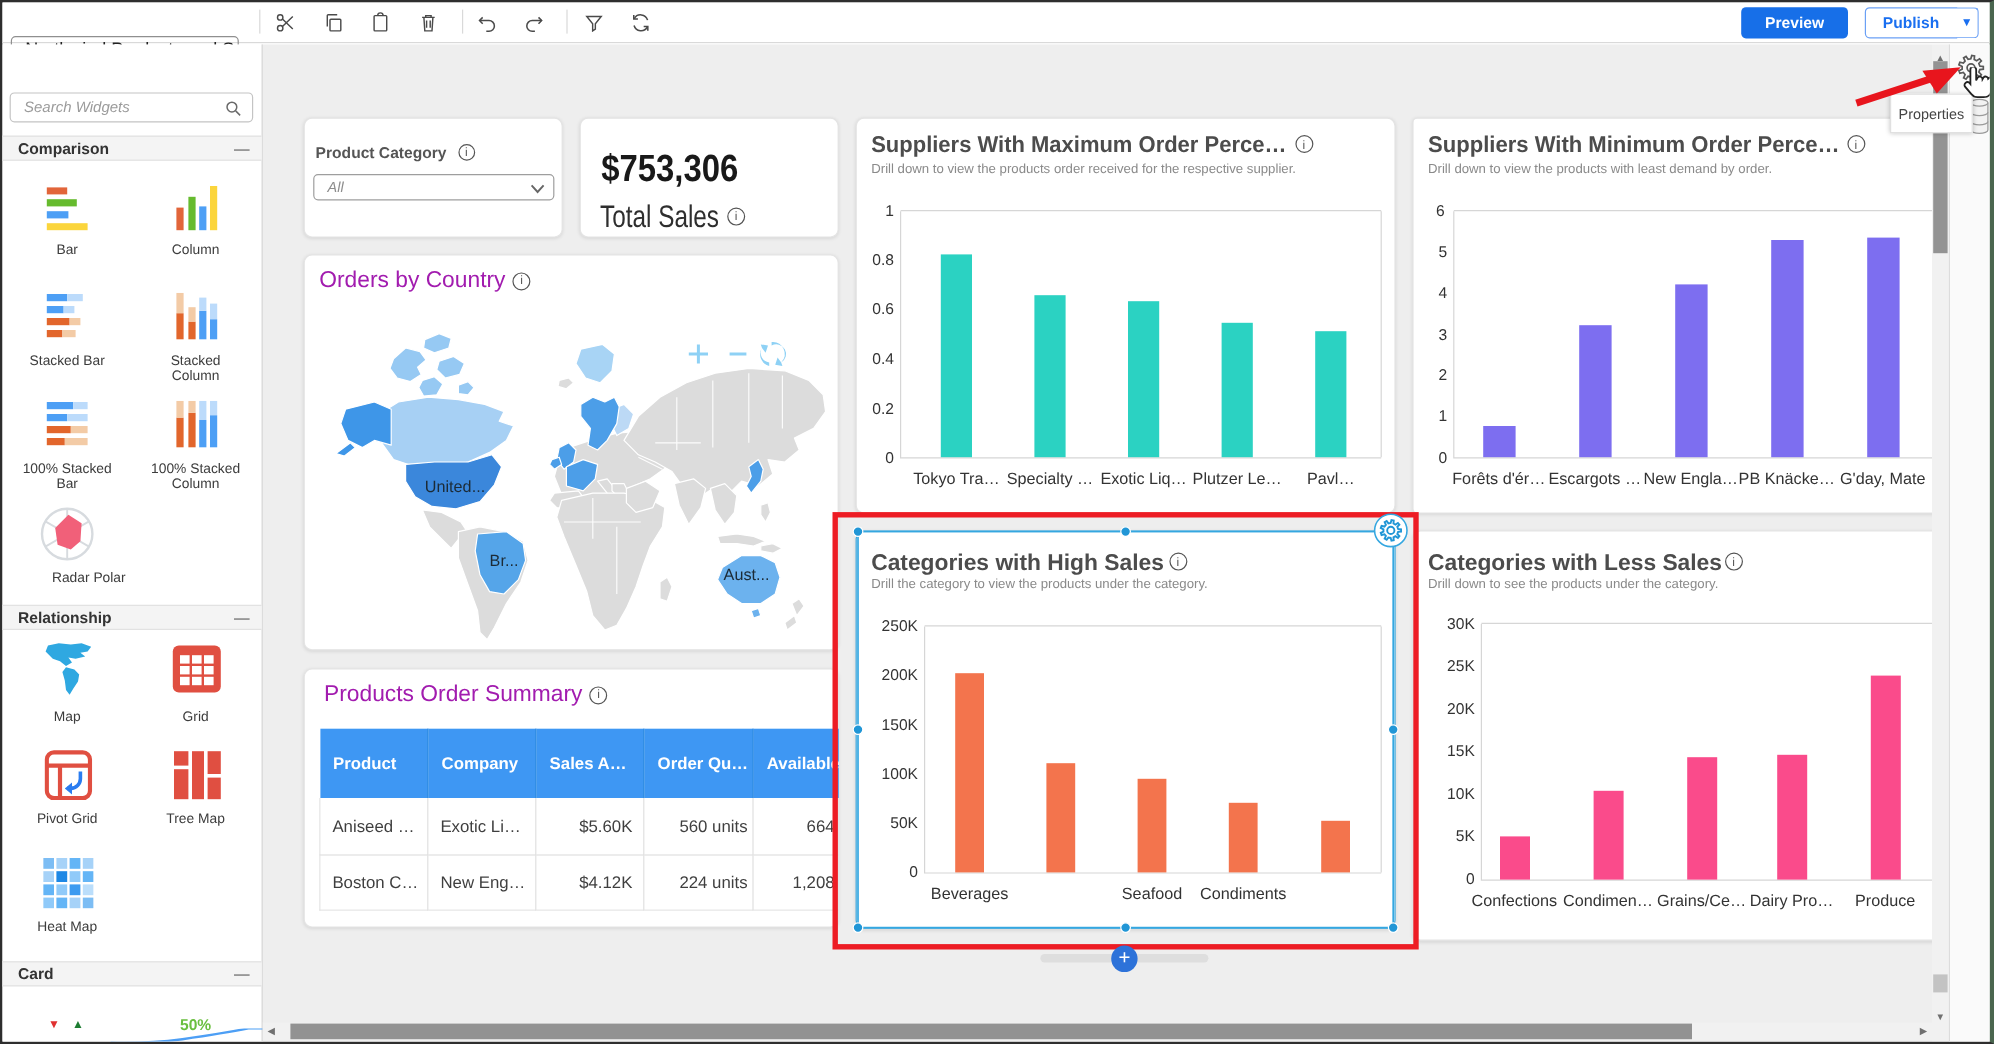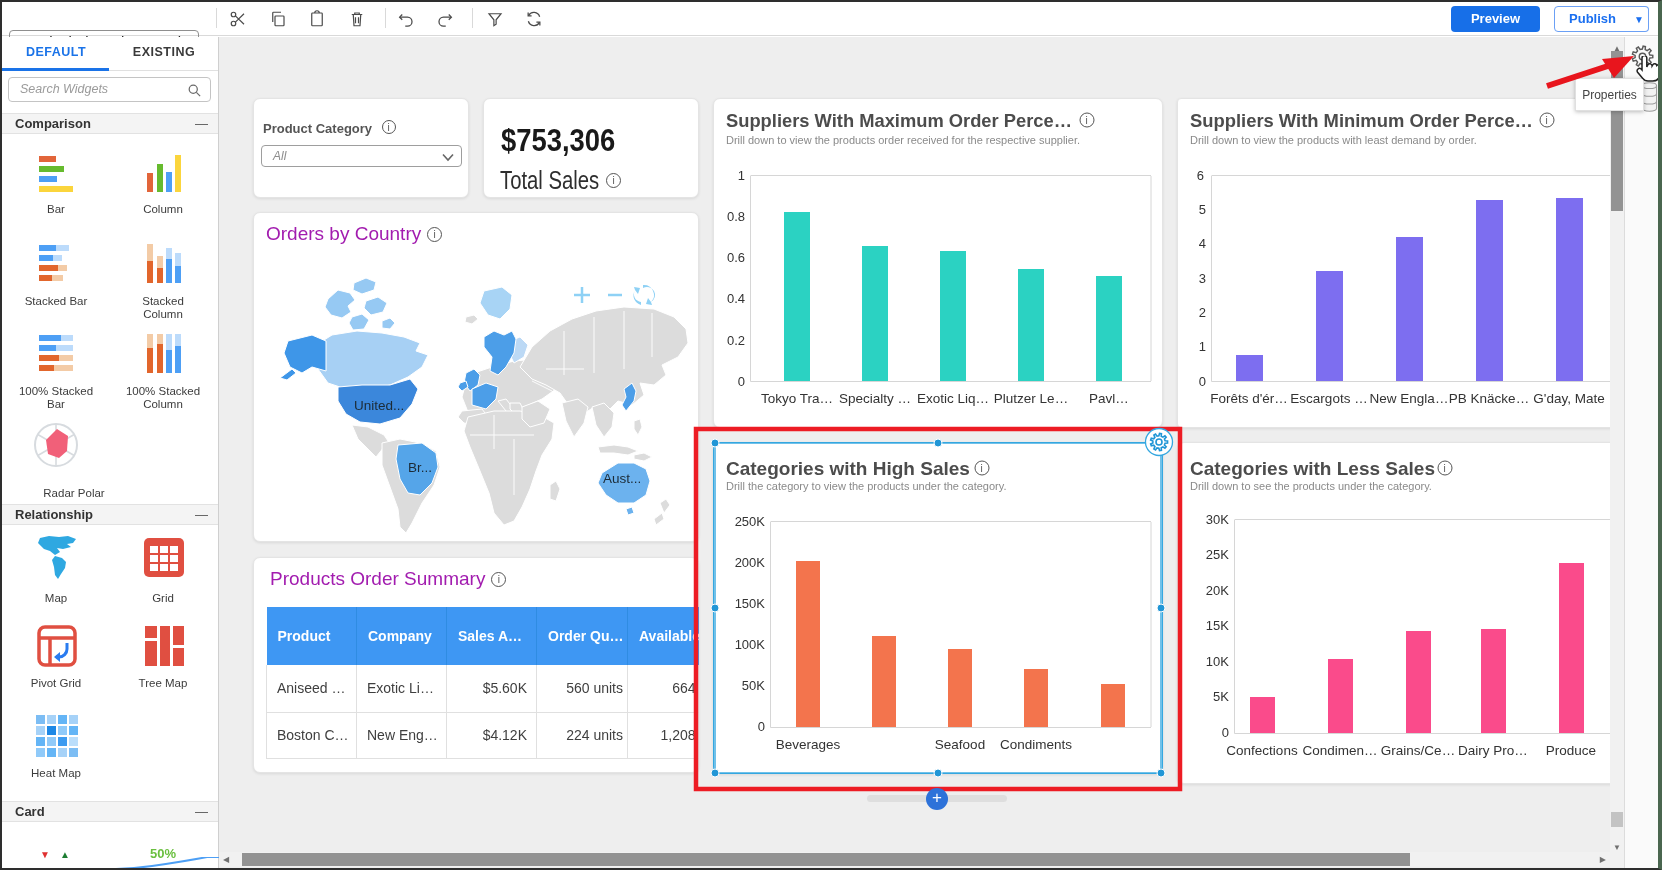--- a/index.html
+++ b/index.html
@@ -93,25 +93,20 @@
           <path d="M4.5 15 a8 8 0 0 0 14.8 1.5"></path>
           <path d="M4.2 3.2 v4.6 h4.6"></path>
           <path d="M19.8 20.8 v-4.6 h-4.6"></path>
         </svg></div>
     <div id="btn-preview">Preview</div>
     <div id="btn-publish">Publish</div>
     <div id="btn-publish-arrow">▼</div>
   </div>
 
   <div id="sidebar">
-    <div id="tabs">
-      <div class="tab" style="left:0; color:#1a73e8;">DEFAULT</div>
-      <div class="tab" style="left:108px; color:#3a3a3a;">EXISTING</div>
-      <div id="tab-underline"></div>
-    </div>
     <div id="searchbox">
         <span>Search Widgets</span>
       <svg style="position:absolute; right:8px; top:5px;" width="15" height="15" viewBox="0 0 24 24" fill="none" stroke="#6a6a6a" stroke-width="2">
           <circle cx="10" cy="10" r="6.5"></circle>
           <path d="M15 15 L21 21"></path>
         </svg>
     </div>
     <div id="side-icons">
 
       <div class="sechead" style="top:76px;"><span class="t">Comparison</span><span class="m">—</span></div>
@@ -178,21 +173,21 @@
         <rect x="29" y="12" width="6" height="27" fill="#4d9ff5"></rect>
           <rect x="29" y="0" width="6" height="12" fill="#bcdbfb"></rect>
       </svg>
       <div class="wlabel" style="left:106px; top:348px;">100% Stacked<br>Column</div>
 
       <svg class="abs" style="left:31px; top:385px;" width="46" height="46" viewBox="0 0 46 46">
         <circle cx="23" cy="23" r="21" fill="none" stroke="#d7dbdf" stroke-width="2"></circle>
         <path d="M23 23 L41.2 12.5 M23 23 L23.0 2.0 M23 23 L4.8 12.5 M23 23 L4.8 33.5 M23 23 L23.0 44.0 M23 23 L41.2 33.5 M23 23 L23 44 M23 23 L23 2" stroke="#d7dbdf" stroke-width="1.6" fill="none"></path>
         <polygon points="24,7 35,14 34,29 26,36 15,32 13,18" fill="#f16079"></polygon>
       </svg>
-      <div class="wlabel" style="left:-1px; top:450px;padding-left:36px;">Radar Polar</div>
+      <div class="wlabel" style="left:-1px; top:439px;padding-left:36px;">Radar Polar</div>
 
       <div class="sechead" style="top:467px;"><span class="t">Relationship</span><span class="m">—</span></div>
 
       <svg class="abs" style="left:33px; top:498px;" width="43" height="45" viewBox="0 0 43 45">
         <path d="M5 3 L14 1 L24 2 L33 1 L41 4 L38 8 L32 9 L36 12 L28 14 L22 13 L25 17 L20 20 L15 16 L9 14 L3 8 Z" fill="#2fa8e1"></path>
         <path d="M20 21 L27 23 L31 27 L30 33 L26 39 L23 44 L20 40 L19 32 L17 25 Z" fill="#2fa8e1"></path>
       </svg>
       <div class="wlabel" style="left:-1px; top:555px;">Map</div>
 
       <svg class="abs" style="left:141px; top:500px;" width="42" height="41" viewBox="0 0 42 41">

